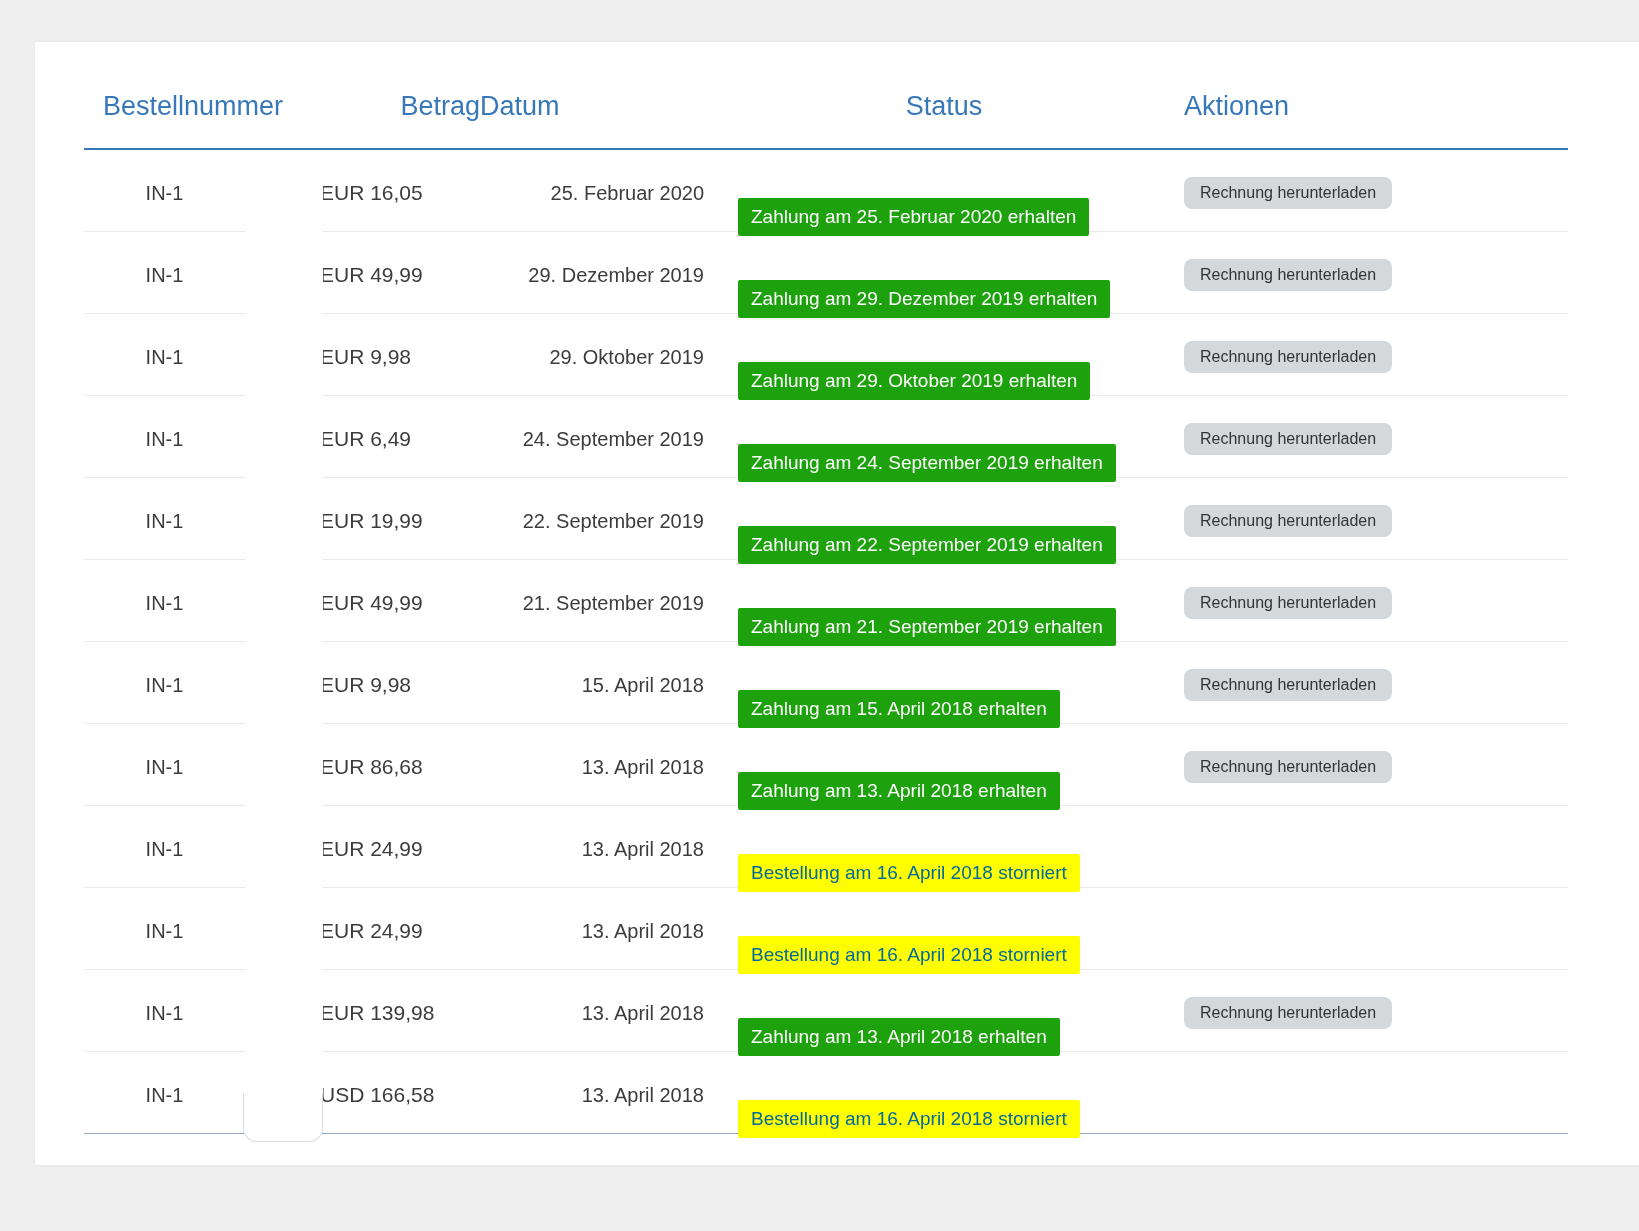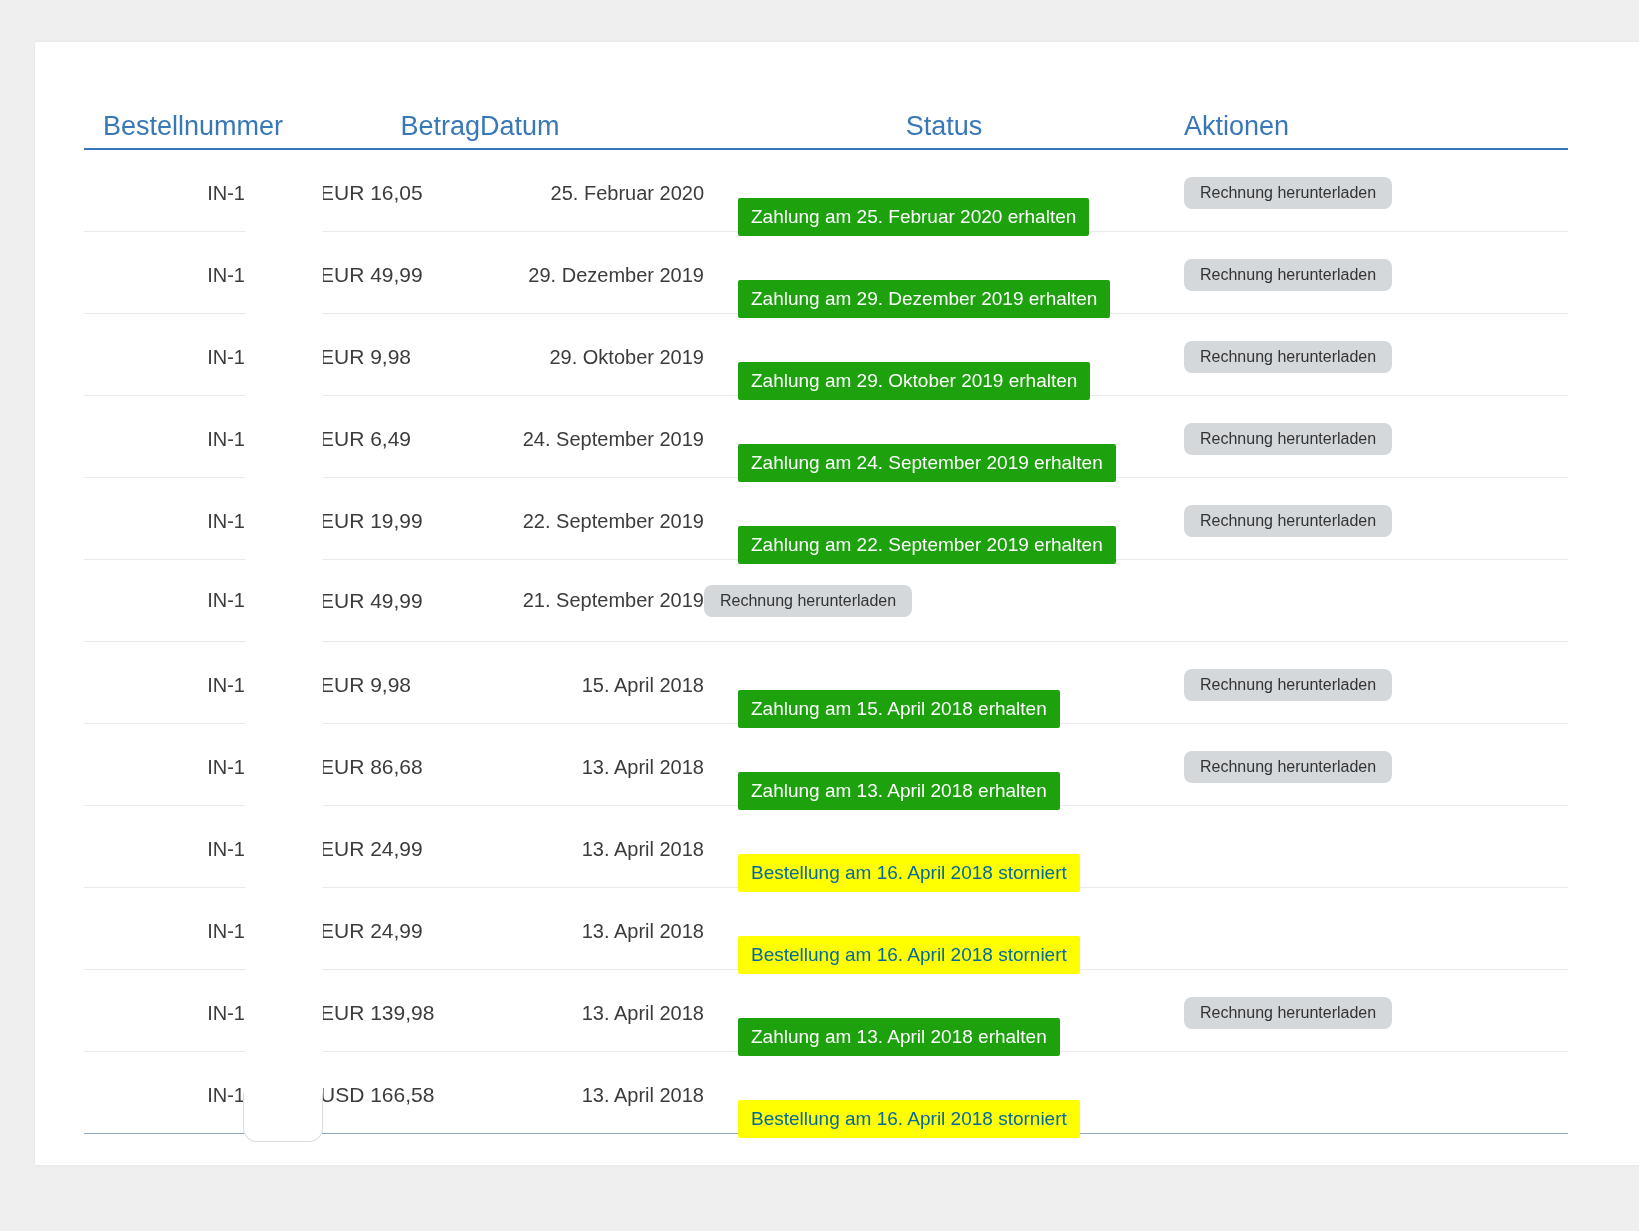--- a/index.html
+++ b/index.html
@@ -23,21 +23,21 @@
     width: 1484px;
   }
   .grid-row {
     display: grid;
     grid-template-columns: 236px 160px 224px 480px 1fr;
     align-items: center;
   }
   .header-row {
     height: 108px;
     align-items: end;
-    padding-bottom: 6px;
+    padding-bottom: 26px;
     border-bottom: 2px solid #3878b8;
   }
   .header-cell {
     color: #3878b8;
     font-size: 27px;
     line-height: 1.1;
   }
   .h-order   { text-align: left;  padding-left: 19px; }
   .h-amount  { text-align: right; }
   .h-date    { text-align: left; }
@@ -45,21 +45,21 @@
   .h-actions { text-align: left; }
   .data-row {
     height: 82px;
     border-bottom: 1px solid #e9e9e9;
     font-size: 20px;
     color: #3c3c3c;
   }
   .data-row:last-child {
     border-bottom: 1px solid #8fa8c4;
   }
-  .c-order  { text-align: right; padding-right: 75px; }
+  .c-order  { text-align: center; padding-right: 75px; }
   .c-amount { text-align: left; font-size: 21px; }
   .c-date   { text-align: right; }
   .c-status { text-align: left; padding-left: 34px; margin-top: 48px; }
   .c-actions{ text-align: left; }
   .badge {
     display: inline-block;
     padding: 8px 13px;
     font-size: 19px;
     border-radius: 2px;
     white-space: nowrap;
@@ -175,20 +175,23 @@
     </div>
     <div class="c-actions">
       <button class="download-btn">Rechnung herunterladen</button>
     </div>
   </div>
 
   <div class="grid-row data-row">
     <div class="c-order">IN-1</div>
     <div class="c-amount">EUR 49,99</div>
     <div class="c-date">21. September 2019</div>
+    <div class="c-status">
+      <span class="badge paid">Zahlung am 21. September 2019 erhalten</span>
+    </div>
     <div class="c-actions">
       <button class="download-btn">Rechnung herunterladen</button>
     </div>
   </div>
 
   <div class="grid-row data-row">
     <div class="c-order">IN-1</div>
     <div class="c-amount">EUR 9,98</div>
     <div class="c-date">15. April 2018</div>
     <div class="c-status">

